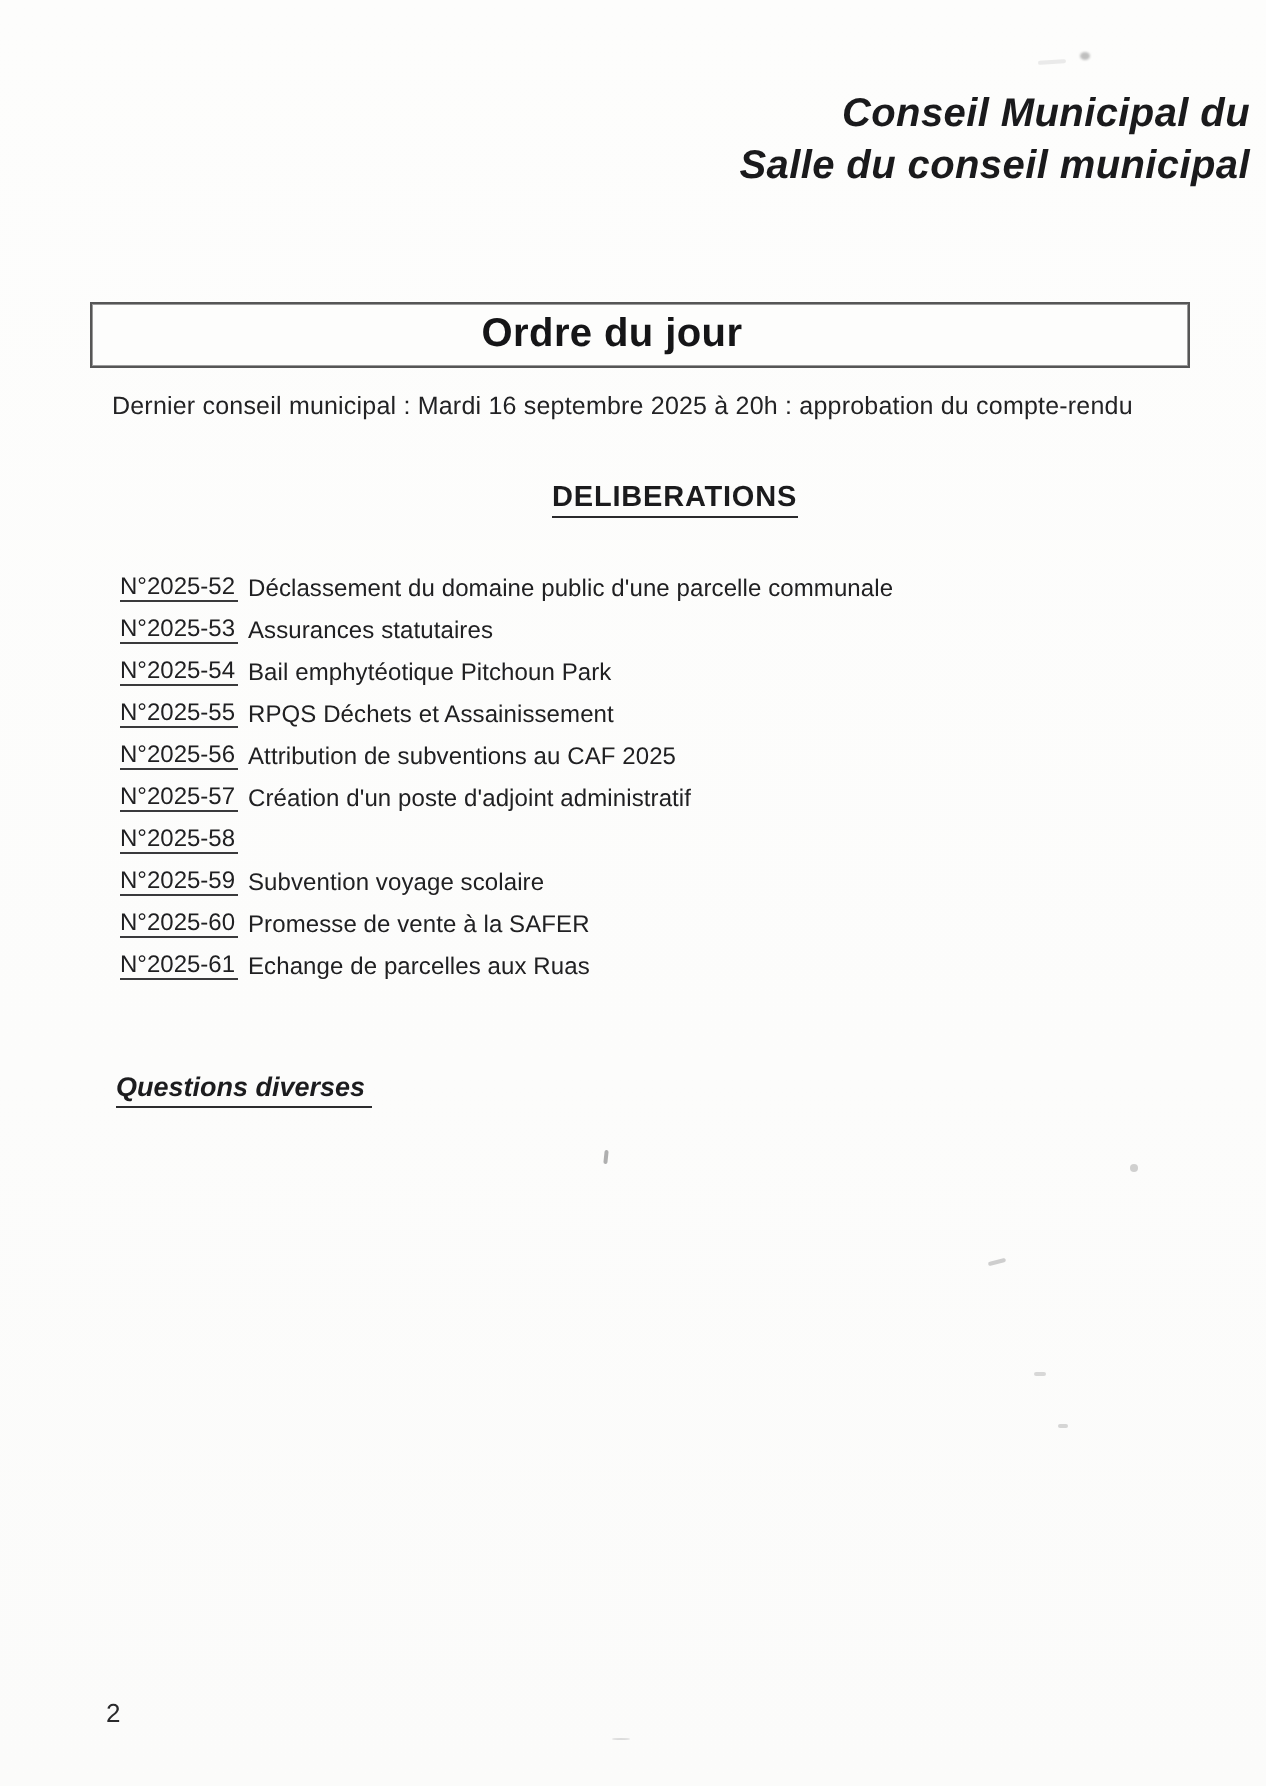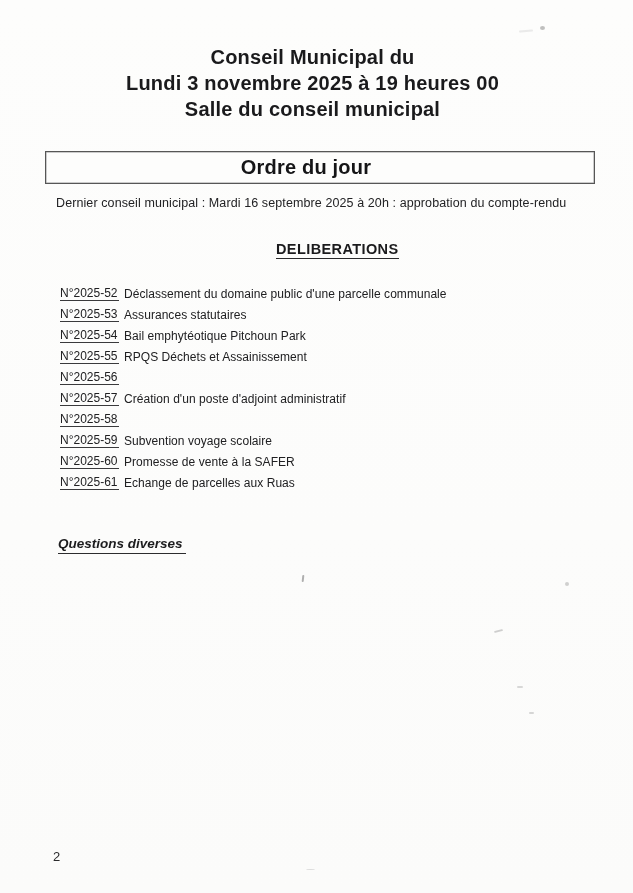--- a/index.html
+++ b/index.html
@@ -10,26 +10,27 @@
     background: linear-gradient(180deg, #fdfdfc 0%, #fcfcfb 60%, #fbfbfa 100%);
     font-family: "Liberation Sans", "DejaVu Sans", sans-serif;
     color: #1d1d1f;
     overflow: hidden;
   }
 
   
   .doc-header {
     position: absolute;
     top: 44px; left: 0; right: 8px;
-    text-align: center;
+    text-align: right;
     font-weight: bold;
     font-size: 20px;
     line-height: 26px;
     color: #1a1a1c;
     letter-spacing: 0.2px;
+    font-style: italic;
   }
 
   
   .agenda-box {
     position: absolute;
     left: 45px; top: 151px;
     width: 548px; height: 31px;
     border: 1px solid #565656;
     box-shadow: 0 0 0 0.5px #9a9a9a inset;
     background: #fdfdfc;
@@ -123,21 +124,20 @@
   .sp7 { left: 306px; top: 869px; width: 9px; height: 1px; background: #cfcfcf; opacity: .7; }
   .sp8 { left: 519px; top: 30px;  width: 14px; height: 2px; background: #d8d8d8; opacity: .5; border-radius: 1px; transform: rotate(-4deg); }
 </style>
 </head>
 <body>
 
 <div class="paper">
 
   <div class="doc-header">
     <div>Conseil Municipal du</div>
-    <div>Lundi 3 novembre 2025 à 19 heures 00</div>
     <div>Salle du conseil municipal</div>
   </div>
 
   <div class="agenda-box">
     <div class="agenda-box-title">Ordre du jour</div>
   </div>
 
   <div class="last-council-note">Dernier conseil municipal : Mardi 16 septembre 2025 à 20h : approbation du compte-rendu</div>
 
   <div class="deliberations-heading">DELIBERATIONS</div>
@@ -154,20 +154,21 @@
     <div class="deliberation-row">
       <span class="deliberation-ref">N°2025-54</span>
       <span class="deliberation-title">Bail emphytéotique Pitchoun Park</span>
     </div>
     <div class="deliberation-row">
       <span class="deliberation-ref">N°2025-55</span>
       <span class="deliberation-title">RPQS Déchets et Assainissement</span>
     </div>
     <div class="deliberation-row">
       <span class="deliberation-ref">N°2025-56</span>
+      <span class="deliberation-title">Attribution de subventions au CAF 2025</span>
     </div>
     <div class="deliberation-row">
       <span class="deliberation-ref">N°2025-57</span>
       <span class="deliberation-title">Création d'un poste d'adjoint administratif</span>
     </div>
     <div class="deliberation-row">
       <span class="deliberation-ref">N°2025-58</span>
     </div>
     <div class="deliberation-row">
       <span class="deliberation-ref">N°2025-59</span>

